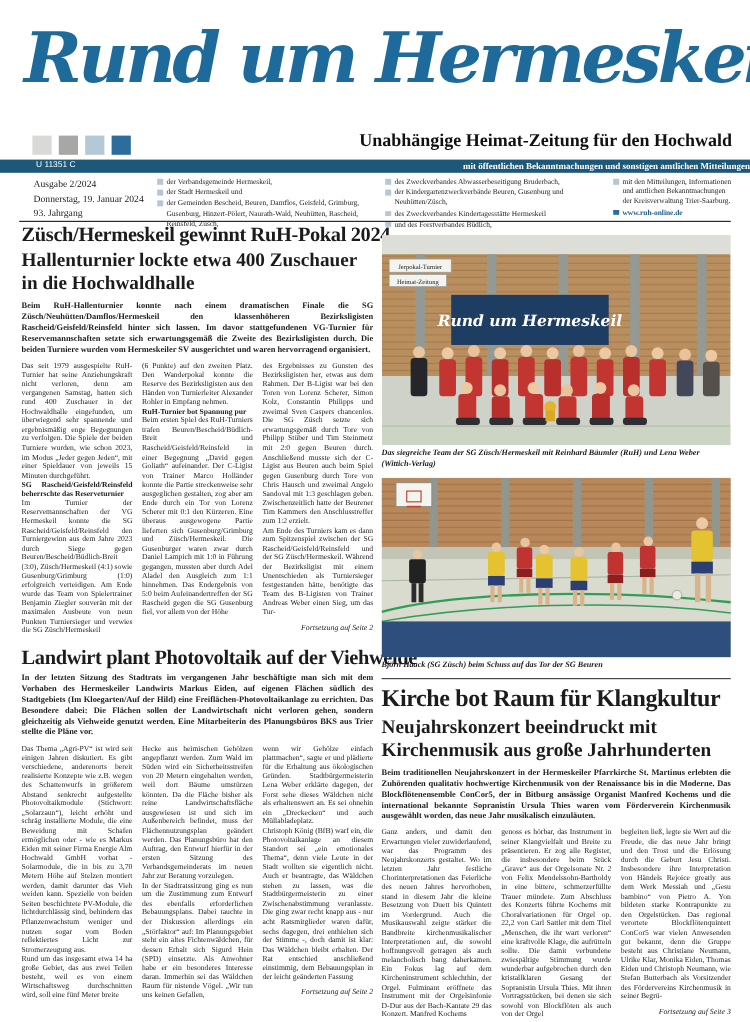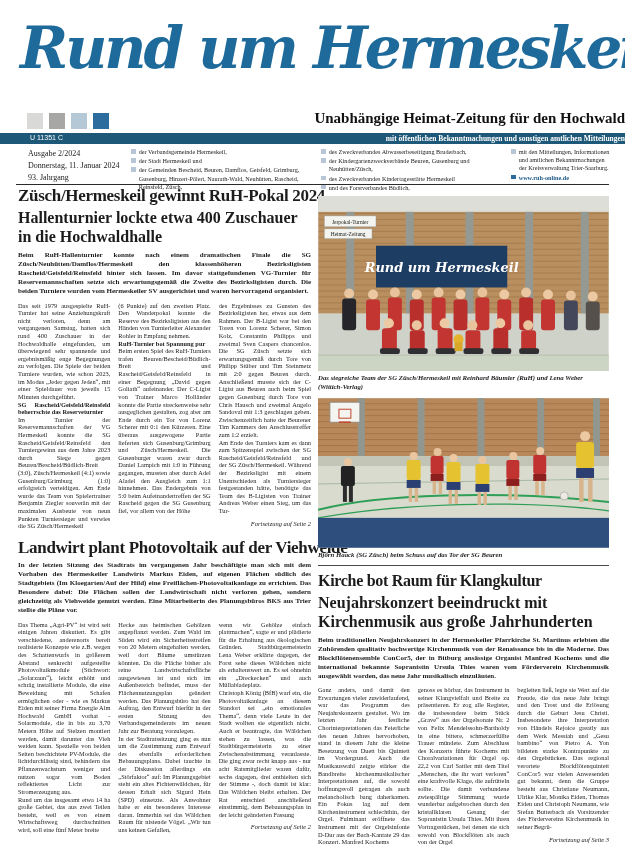--- a/index.html
+++ b/index.html
@@ -6,21 +6,21 @@
   body{width:625px;height:852px;background:#f4f4f2;font-family:"Liberation Serif","DejaVu Serif",serif;color:#1c1c1c}
   .page{position:relative;width:625px;height:852px;background:#ffffff;overflow:hidden}
 
   
   .logo{position:absolute;left:20px;top:14px;width:585px;text-align:center;
         font-family:"DejaVu Serif",serif;font-style:italic;font-weight:bold;
         font-size:58px;color:#1e6b9b;letter-spacing:-3px;white-space:nowrap}
   .squares{position:absolute;left:27px;top:113px;display:flex;gap:6px}
   .squares span{width:16px;height:16px;display:block}
   .sq1{background:#d9d9d7}.sq2{background:#a7a7a5}.sq3{background:#b5c8d6}.sq4{background:#2c6d9d}
-  .subtitle{position:absolute;right:0;top:110px;font-size:15px;font-weight:bold;color:#111}
+  .subtitle{position:absolute;right:15px;top:110px;font-size:15px;font-weight:bold;color:#111}
 
   .postal-bar{position:absolute;left:0;top:133px;width:625px;height:11px;background:#1d5878;color:#fff}
   .postal-code{position:absolute;left:30px;top:1px;font-size:7px;font-family:"Liberation Sans",sans-serif}
   .bar-center{position:absolute;left:0;top:1px;width:100%;text-align:right;font-weight:bold;font-size:7.5px}
 
   
   .info-row{position:absolute;left:28px;top:148px;width:585px;display:flex;gap:9px}
   .issue-box{width:100px;font-size:8px;font-weight:normal;line-height:1.5}
   .cov{font-size:6.2px;line-height:1.32}
   .cov.c1{width:192px}.cov.c2{width:192px}.cov.c3{width:108px}
@@ -28,21 +28,21 @@
   .bullet{flex:0 0 4.5px;width:4.5px;height:4.5px;margin-top:1px;background:#b7c6d4;display:block}
   .bullet.solid{background:#2c6d9d}
   .weblink{font-weight:bold;color:#1c5a86}
   .top-rule{position:absolute;left:16px;top:184px;width:593px;border-top:1.2px solid #2a2a2a}
 
   
   .left-col{position:absolute;left:18px;top:187px;width:293px}
   .right-col{position:absolute;left:318px;top:196px;width:291px}
 
   .headline{font-size:17px;font-weight:bold;letter-spacing:-0.3px;line-height:1.08;white-space:nowrap}
-  .headline.h3{white-space:normal;font-size:16px}
+  .headline.h3{white-space:normal;font-size:20px}
   .subhead{font-size:16px;font-weight:bold;margin-top:4px;line-height:1.18}
   .lead{font-size:7px;font-weight:bold;line-height:1.3;margin-top:4px;text-align:justify}
   .body3{display:flex;gap:8px;margin-top:5px}
   .bcol{flex:1;font-size:6.35px;line-height:1.2;text-align:justify;hyphens:auto}
   .bcol p{margin:0}
   .bh{font-weight:bold}
   .cont{font-style:italic;text-align:right;margin-top:5px;font-size:6.5px}
   .a1-body{height:228px;overflow:hidden}
   .a2{margin-top:9px}
   .a2-body{height:247px;overflow:hidden}
@@ -69,21 +69,21 @@
   <div class="subtitle">Unabhängige Heimat-Zeitung für den Hochwald</div>
 
   <div class="postal-bar">
     <span class="postal-code">U 11351 C</span>
     <span class="bar-center">mit öffentlichen Bekanntmachungen und sonstigen amtlichen Mitteilungen</span>
   </div>
 
   <div class="info-row">
     <div class="issue-box">
       <div>Ausgabe 2/2024</div>
-      <div>Donnerstag, 11. Januar 2024</div>
+      <div>Donnerstag, 19. Januar 2024</div>
       <div>93. Jahrgang</div>
     </div>
     <div class="cov c1">
       <div class="cov-item">
           <span class="bullet"></span>
           <span>der Verbandsgemeinde Hermeskeil,</span>
         </div>
       <div class="cov-item">
           <span class="bullet"></span>
           <span>der Stadt Hermeskeil und</span>

